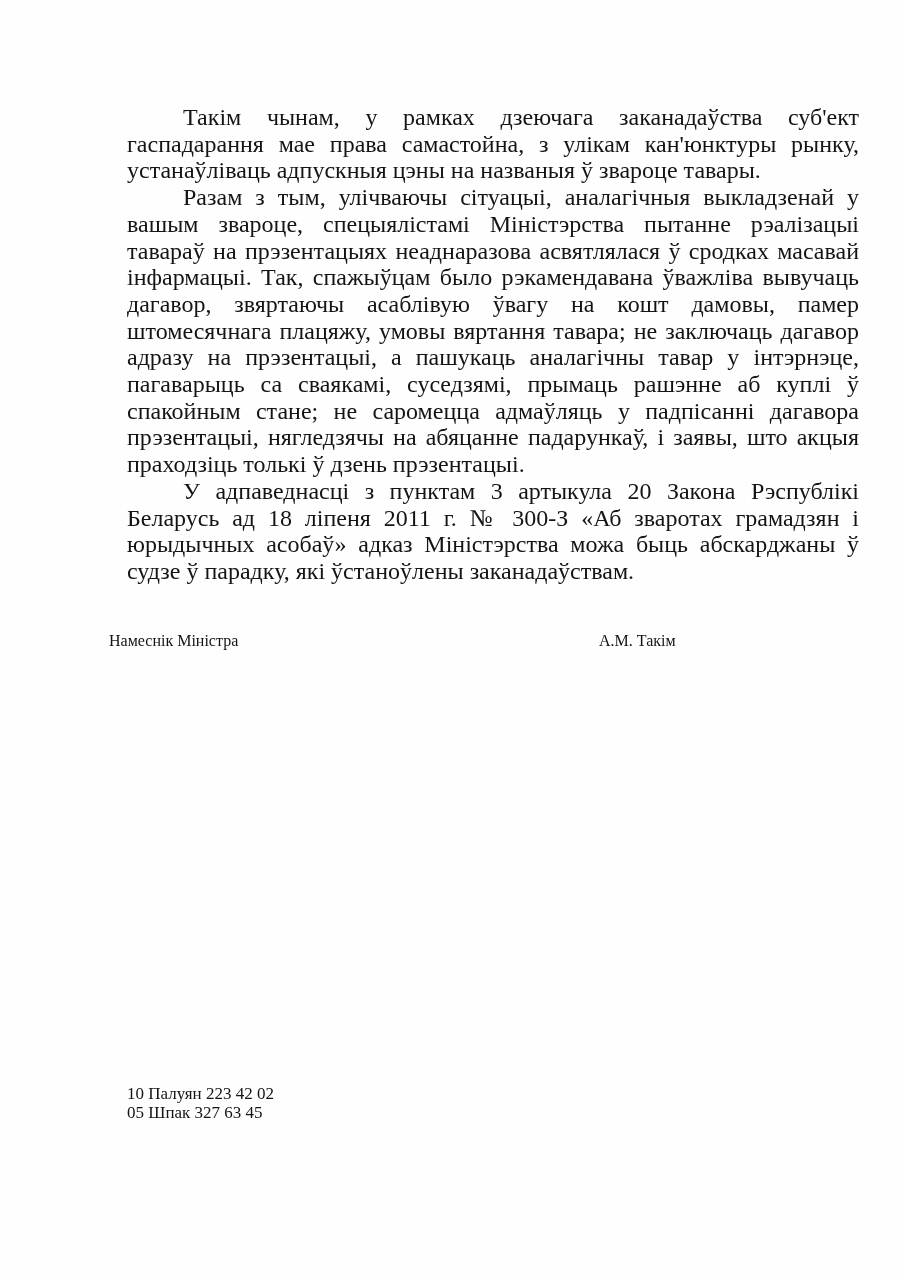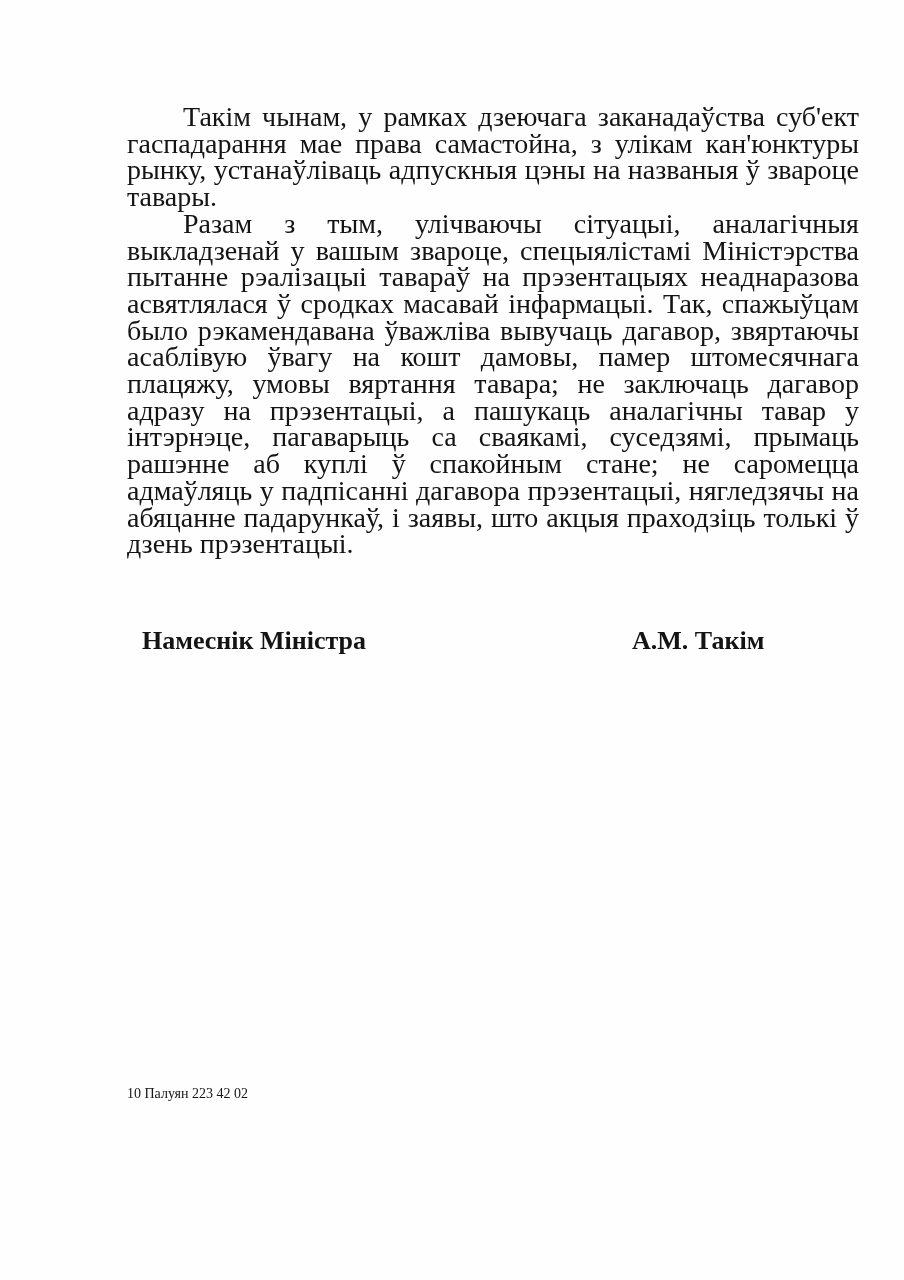--- a/index.html
+++ b/index.html
@@ -14,67 +14,68 @@
     background: #fefefe;
     font-family: "Liberation Serif", "DejaVu Serif", serif;
     color: #141414;
     overflow: hidden;
   }
   .letter-body {
     position: absolute;
     left: 127px;
     top: 104px;
     width: 732px;
-    font-size: 28px;
+    font-size: 24px;
     line-height: 26.7px;
     text-align: justify;
   }
   .para {
     margin: 0;
     text-indent: 56px;
   }
   .signature-block {
     position: absolute;
-    left: 142px;
+    left: 109px;
     top: 627px;
     width: 732px;
-    font-size: 26px;
+    font-size: 16px;
     line-height: 27px;
-    font-weight: bold;
   }
   .signature-name {
     position: absolute;
     left: 490px;
     top: 0;
     white-space: nowrap;
   }
   .footer-notes {
     position: absolute;
     left: 127px;
     top: 1084px;
     width: 732px;
-    font-size: 14px;
+    font-size: 17px;
     line-height: 19px;
   }
   .footer-line {
     white-space: pre-wrap;
   }
 </style>
 </head>
 <body>
 
 <div class="page">
 
   <div class="letter-body">
     <p class="para">Такім чынам, у рамках дзеючага заканадаўства суб'ект гаспадарання мае права самастойна, з улікам кан'юнктуры рынку, устанаўліваць адпускныя цэны на названыя ў звароце тавары.</p>
     <p class="para">Разам з тым, улічваючы сітуацыі, аналагічныя выкладзенай у вашым звароце, спецыялістамі Міністэрства пытанне рэалізацыі тавараў на прэзентацыях неаднаразова асвятлялася ў сродках масавай інфармацыі. Так, спажыўцам было рэкамендавана ўважліва вывучаць дагавор, звяртаючы асаблівую ўвагу на кошт дамовы, памер штомесячнага плацяжу, умовы вяртання тавара; не заключаць дагавор адразу на прэзентацыі, а пашукаць аналагічны тавар у інтэрнэце, пагаварыць са сваякамі, суседзямі, прымаць рашэнне аб куплі ў спакойным стане; не саромецца адмаўляць у падпісанні дагавора прэзентацыі, нягледзячы на абяцанне падарункаў, і заявы, што акцыя праходзіць толькі ў дзень прэзентацыі.</p>
+    <p class="para">У адпаведнасці з пунктам 3 артыкула 20 Закона Рэспублікі Беларусь ад 18 ліпеня 2011 г. № 300-З «Аб зваротах грамадзян і юрыдычных асобаў» адказ Міністэрства можа быць абскарджаны ў судзе ў парадку, які ўстаноўлены заканадаўствам.</p>
   </div>
 
   <div class="signature-block">
     <span class="signature-position">Намеснік Міністра</span>
     <span class="signature-name">А.М. Такім</span>
   </div>
 
   <div class="footer-notes">
     <div class="footer-line">10 Палуян 223 42 02</div>
+    <div class="footer-line">05 Шпак 327 63 45</div>
   </div>
 
 </div>
 
 </body></html>

